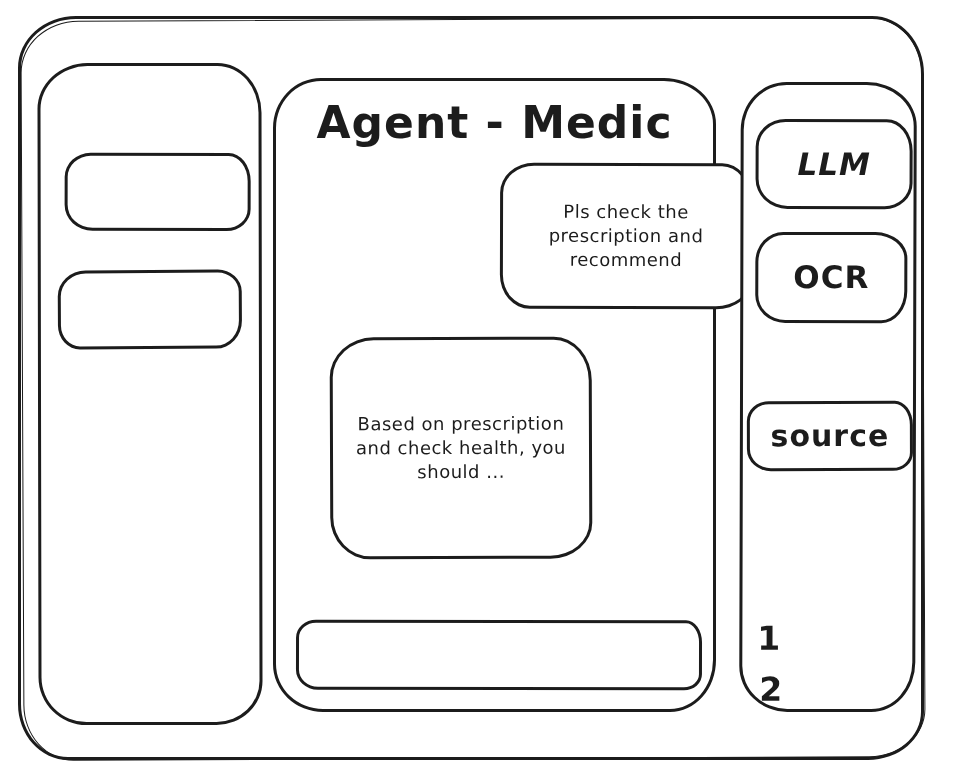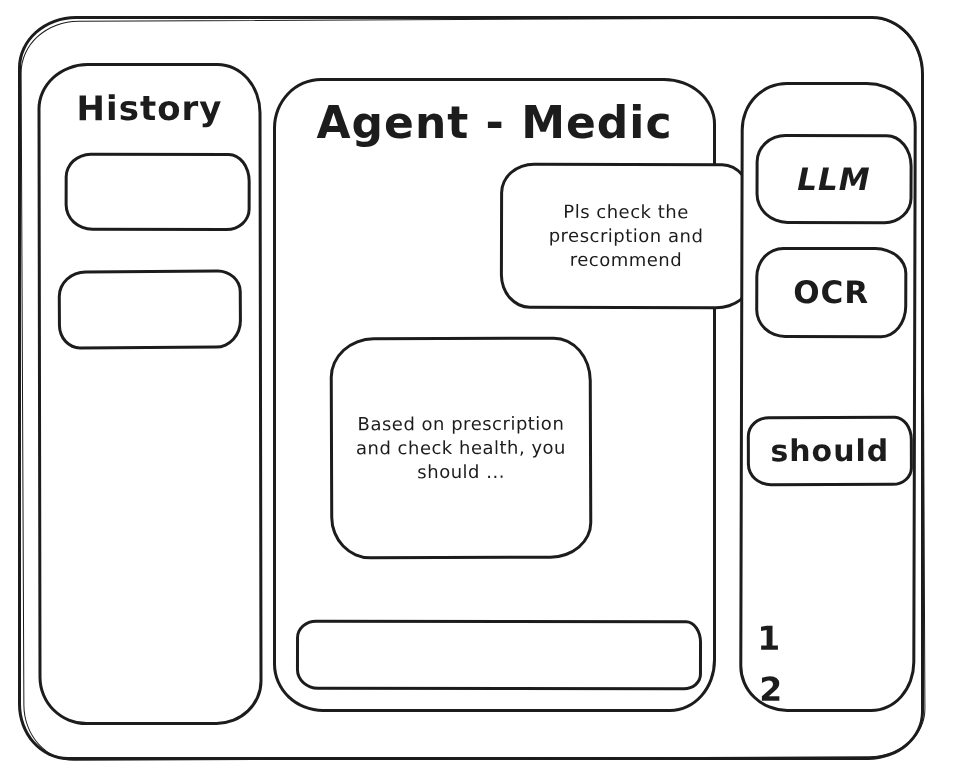--- a/index.html
+++ b/index.html
@@ -84,21 +84,21 @@
   .panel-tools{
     left:740px;top:82px;width:176px;height:630px;
     border-radius:46px 50px 44px 48px / 48px 44px 50px 46px;
     transform:rotate(0.15deg);
   }
   .tool-btn{
     position:absolute;background:var(--bg);border:3px solid var(--ink);
     display:flex;align-items:center;justify-content:center;
     font-family:inherit;color:var(--ink);
     font-size:31px;font-weight:700;letter-spacing:1px;line-height:1.25;
-    cursor:pointer;padding:10px;margin-top:15px;
+    cursor:pointer;padding:10px;
   }
   .btn-llm{left:12px;top:34px;width:157px;height:90px;
     border-radius:30px 26px 28px 32px / 28px 32px 26px 30px;font-style:italic;}
   .btn-ocr{left:12px;top:147px;width:152px;height:91px;
     border-radius:28px 32px 26px 30px / 30px 26px 32px 28px;}
   .btn-params{left:4px;top:316px;width:166px;height:70px;
     border-radius:22px 18px 20px 24px / 20px 24px 18px 22px;font-size:30px;transform:rotate(-0.3deg);}
   .btn-doc{left:9px;top:422px;width:164px;height:128px;
     border-radius:38px 34px 36px 40px / 36px 40px 34px 38px;font-size:30px;transform:rotate(0.2deg);}
   .doc-num{
@@ -109,36 +109,35 @@
   .doc-num.n2{left:17px;top:585px;}
 </style>
 </head>
 <body>
 
 <div class="stage">
 
   <div class="sk frame dbl-in"></div>
 
   <div class="sk panel-history">
-    <div class="history-title">History</div>
     <div class="history-item one"></div>
     <div class="history-item two"></div>
   </div>
 
   <div class="sk panel-chat">
     <div class="chat-title">Agent - Medic</div>
 
     <div class="bubble user">Pls check the prescription and recommend</div>
 
     <div class="bubble agent">Based on prescription and check health, you should ...</div>
 
     <input class="chat-input" type="text" value="" style="">
   </div>
 
   <div class="sk panel-tools">
     <button class="tool-btn btn-llm">LLM</button>
     <button class="tool-btn btn-ocr">OCR</button>
-    <button class="tool-btn btn-params">should</button>
+    <button class="tool-btn btn-params">source</button>
     <button class="doc-num n1">1</button>
     <button class="doc-num n2">2</button>
   </div>
 
 </div>
 
 </body></html>

